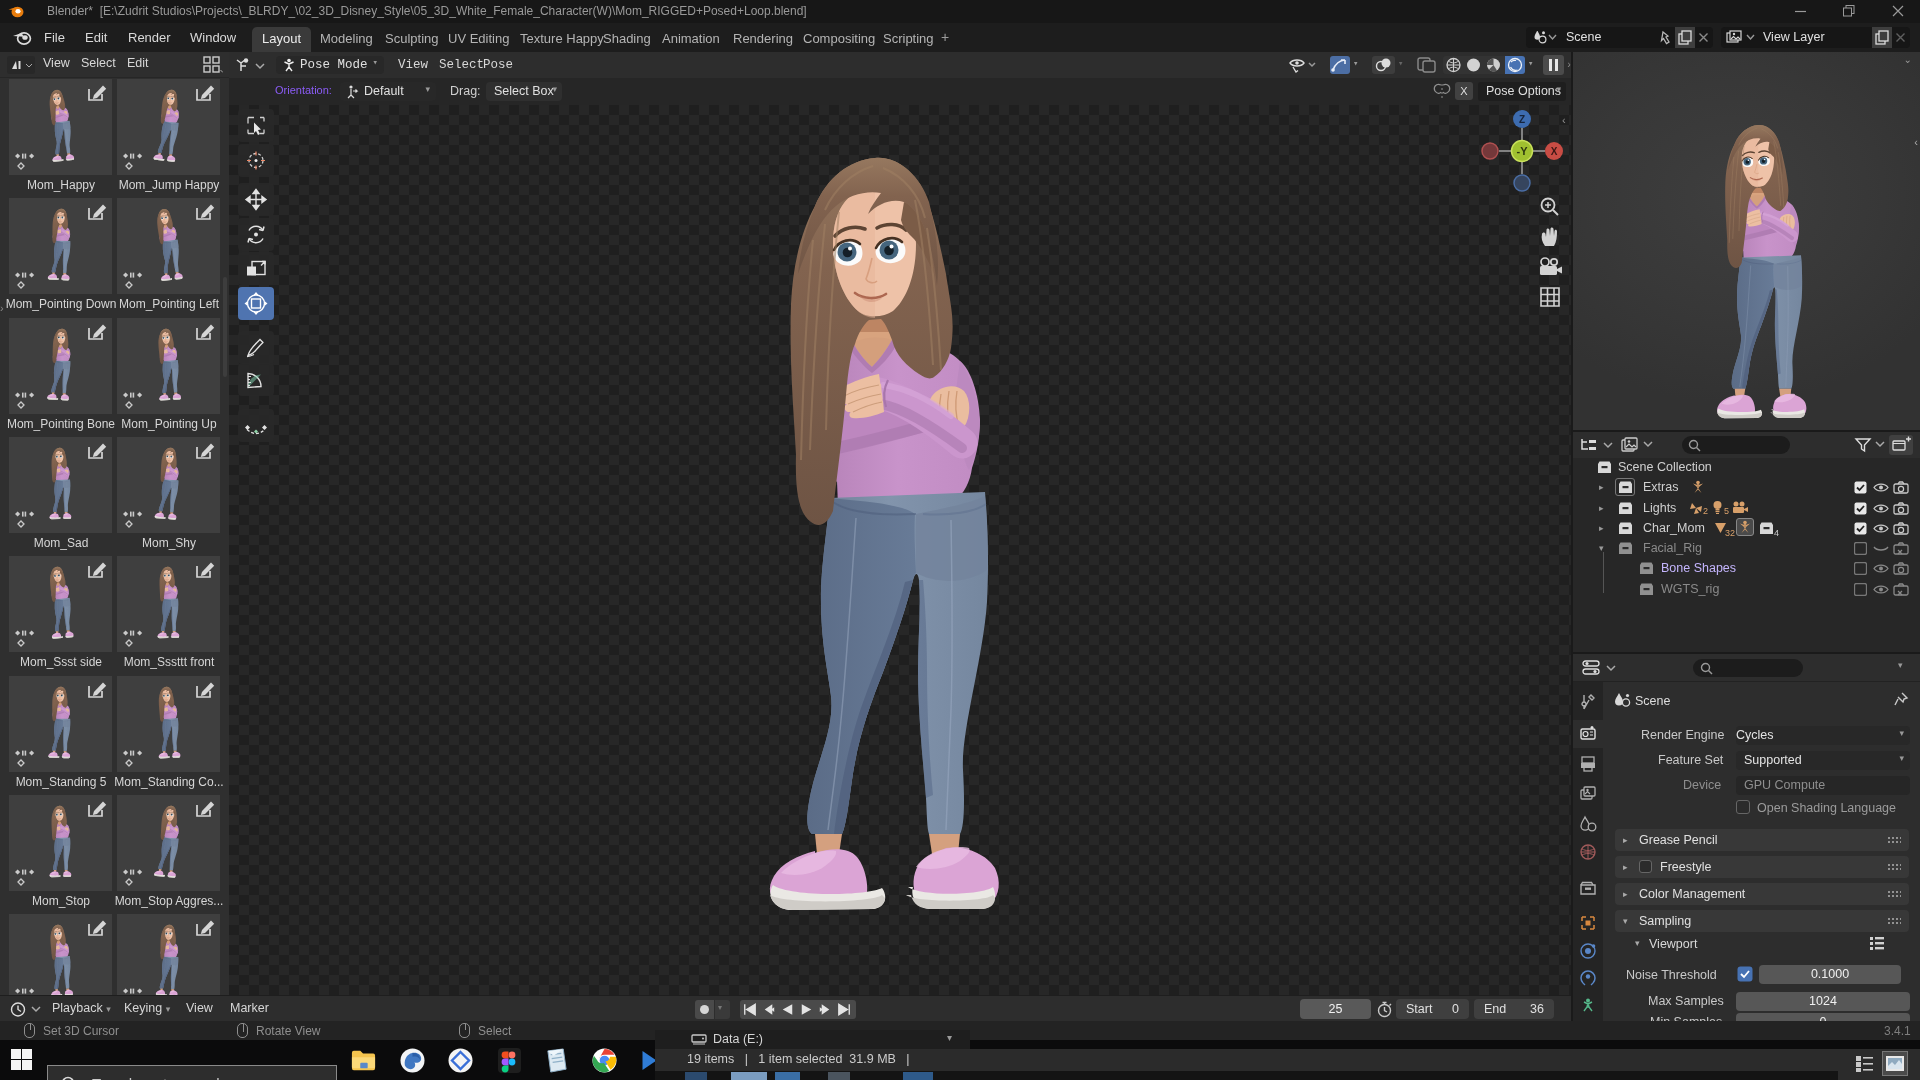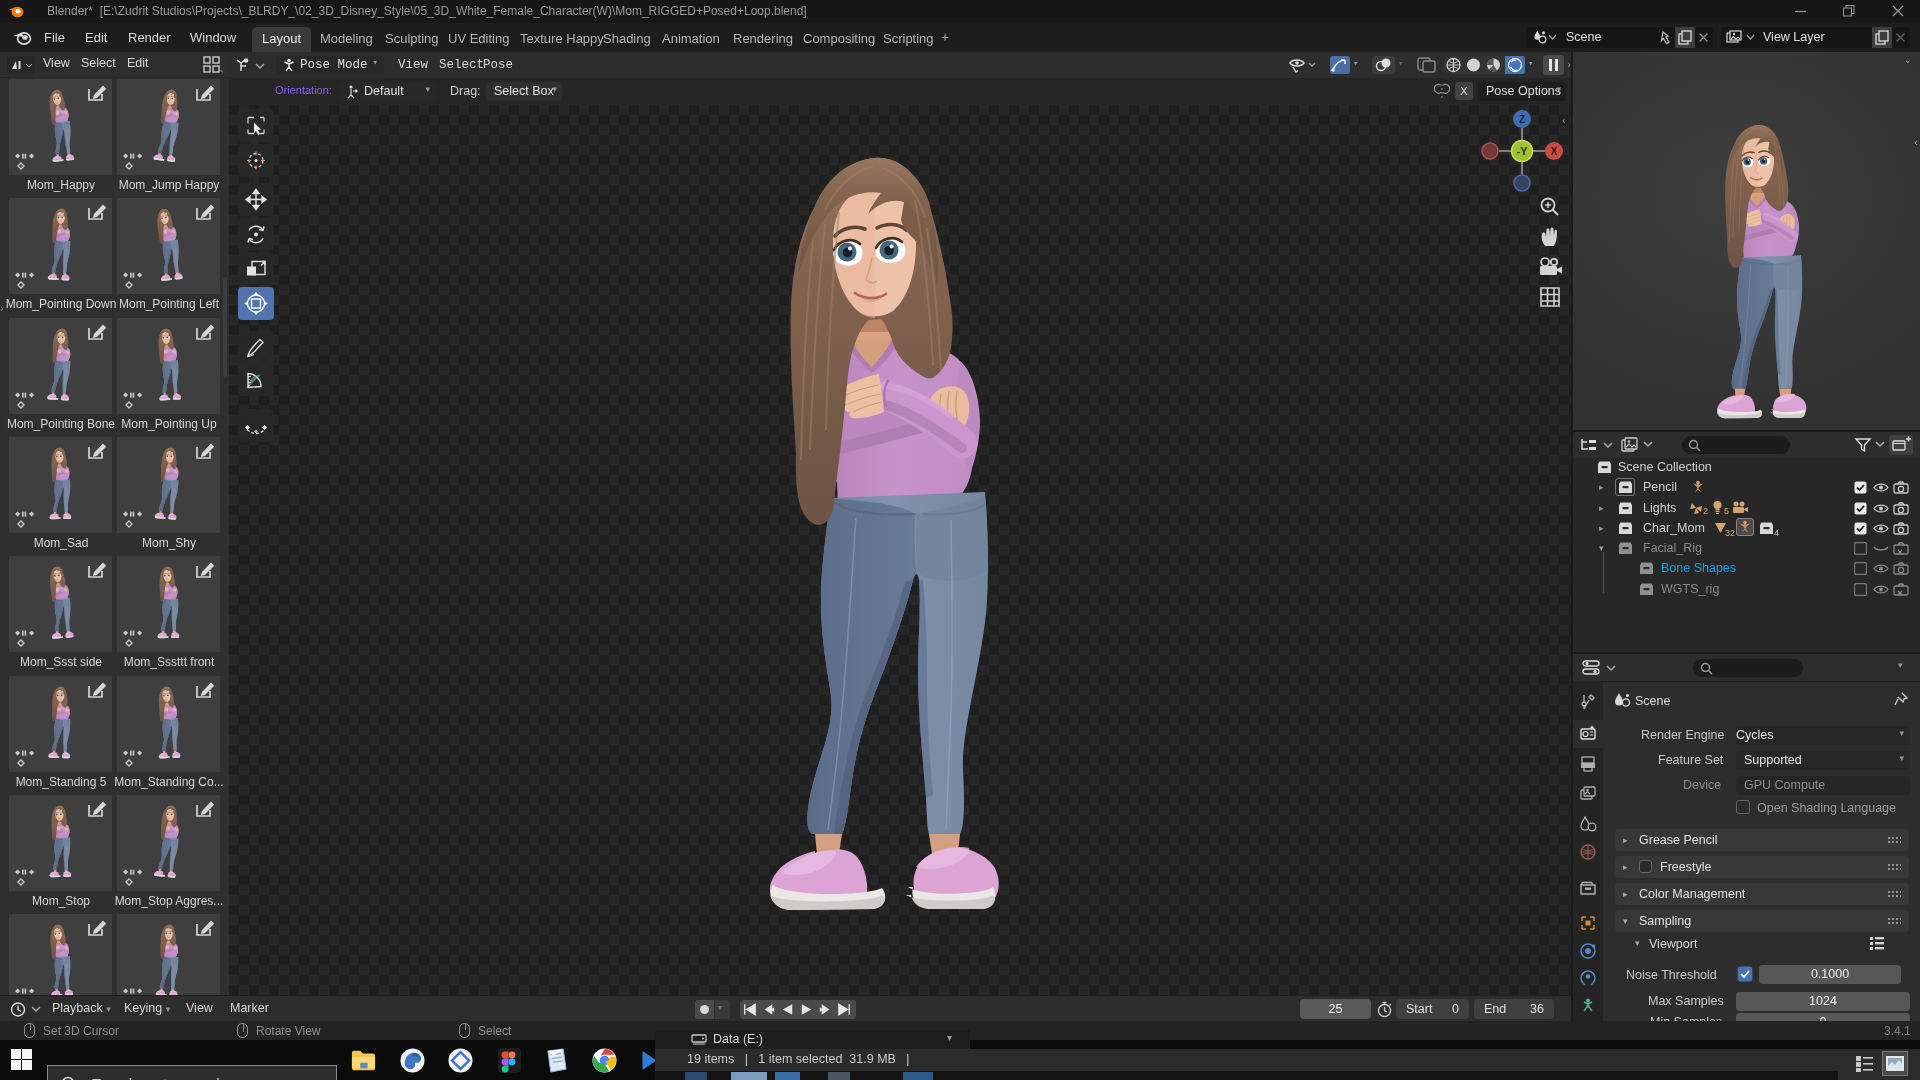--- a/index.html
+++ b/index.html
@@ -861,21 +861,21 @@
           <span style="position:absolute;left:45px">Scene Collection</span>
         </div>
     <div class="orow" style="top:45px">
           <span style="position:absolute;left:26px;top:0;color:#9a9a9a;font-size:9px">▸</span>
           <span style="position:absolute;left:42px;top:1px;width:20px;height:18px;border:1px solid #777;border-radius:3px"></span>
           <svg style="position:absolute;left:45px;top:3px" width="15" height="14" viewBox="0 0 15 14">
             <path d="M1 4 h13 v9 h-13 Z" fill="#d8d8d8"></path>
             <path d="M1 4 l1.5-2.5 h10 L14 4" fill="#d8d8d8"></path>
             <rect x="4.5" y="6" width="6" height="2.2" fill="#2a2a2a"></rect>
           </svg>
-          <span style="position:absolute;left:70px">Pencil</span>
+          <span style="position:absolute;left:70px">Extras</span>
           <svg style="position:absolute;left:118px;top:3px" width="14" height="14" viewBox="0 0 14 14">
             <g fill="#d8a06a">
               <circle cx="7" cy="2.5" r="1.8"></circle>
               <rect x="6.2" y="4" width="1.6" height="4.5"></rect>
               <path d="M6.5 5 L2 3.5 L6 7 Z"></path>
               <path d="M7.5 5 L12 3.5 L8 7 Z"></path>
               <path d="M6.5 8.5 L3.5 13 L7 9.5 Z"></path>
               <path d="M7.5 8.5 L10.5 13 L7 9.5 Z"></path>
             </g>
           </svg>
@@ -988,21 +988,21 @@
           </svg>
           <svg style="position:absolute;left:300px;top:4px" width="16" height="13" viewBox="0 0 16 13">
             <path d="M1 5 C4 9 12 9 15 5" fill="none" stroke="#8a8a8a" stroke-width="1.3"></path>
           </svg>
           <svg style="position:absolute;left:320px;top:3px" width="17" height="15" viewBox="0 0 17 15">
             <rect x="1" y="4" width="14" height="9" rx="1.5" fill="none" stroke="#8a8a8a" stroke-width="1.3"></rect>
             <path d="M5 4 l1.5-2 h3 L11 4" fill="none" stroke="#8a8a8a" stroke-width="1.3"></path>
             <path d="M5 9 l4 4 M9 9 l-4 4" stroke="#8a8a8a" stroke-width="1.2"></path>
           </svg>
         </div>
-    <div class="orow" style="top:126px;color:#0ea5e9">
+    <div class="orow" style="top:126px;color:#c4b5fd">
           <span style="position:absolute;left:30px;top:-6px;width:1px;height:30px;background:#555"></span>
           <svg style="position:absolute;left:66px;top:3px" width="15" height="14" viewBox="0 0 15 14">
             <path d="M1 4 h13 v9 h-13 Z" fill="#909090"></path>
             <path d="M1 4 l1.5-2.5 h10 L14 4" fill="#909090"></path>
             <rect x="4.5" y="6" width="6" height="2.2" fill="#2a2a2a"></rect>
           </svg>
           <span style="position:absolute;left:88px">Bone Shapes</span>
           <svg style="position:absolute;left:281px;top:4px" width="13" height="13" viewBox="0 0 13 13">
             <rect x="0.5" y="0.5" width="12" height="12" rx="2" fill="none" stroke="#777" stroke-width="1.3"></rect>
           </svg>

